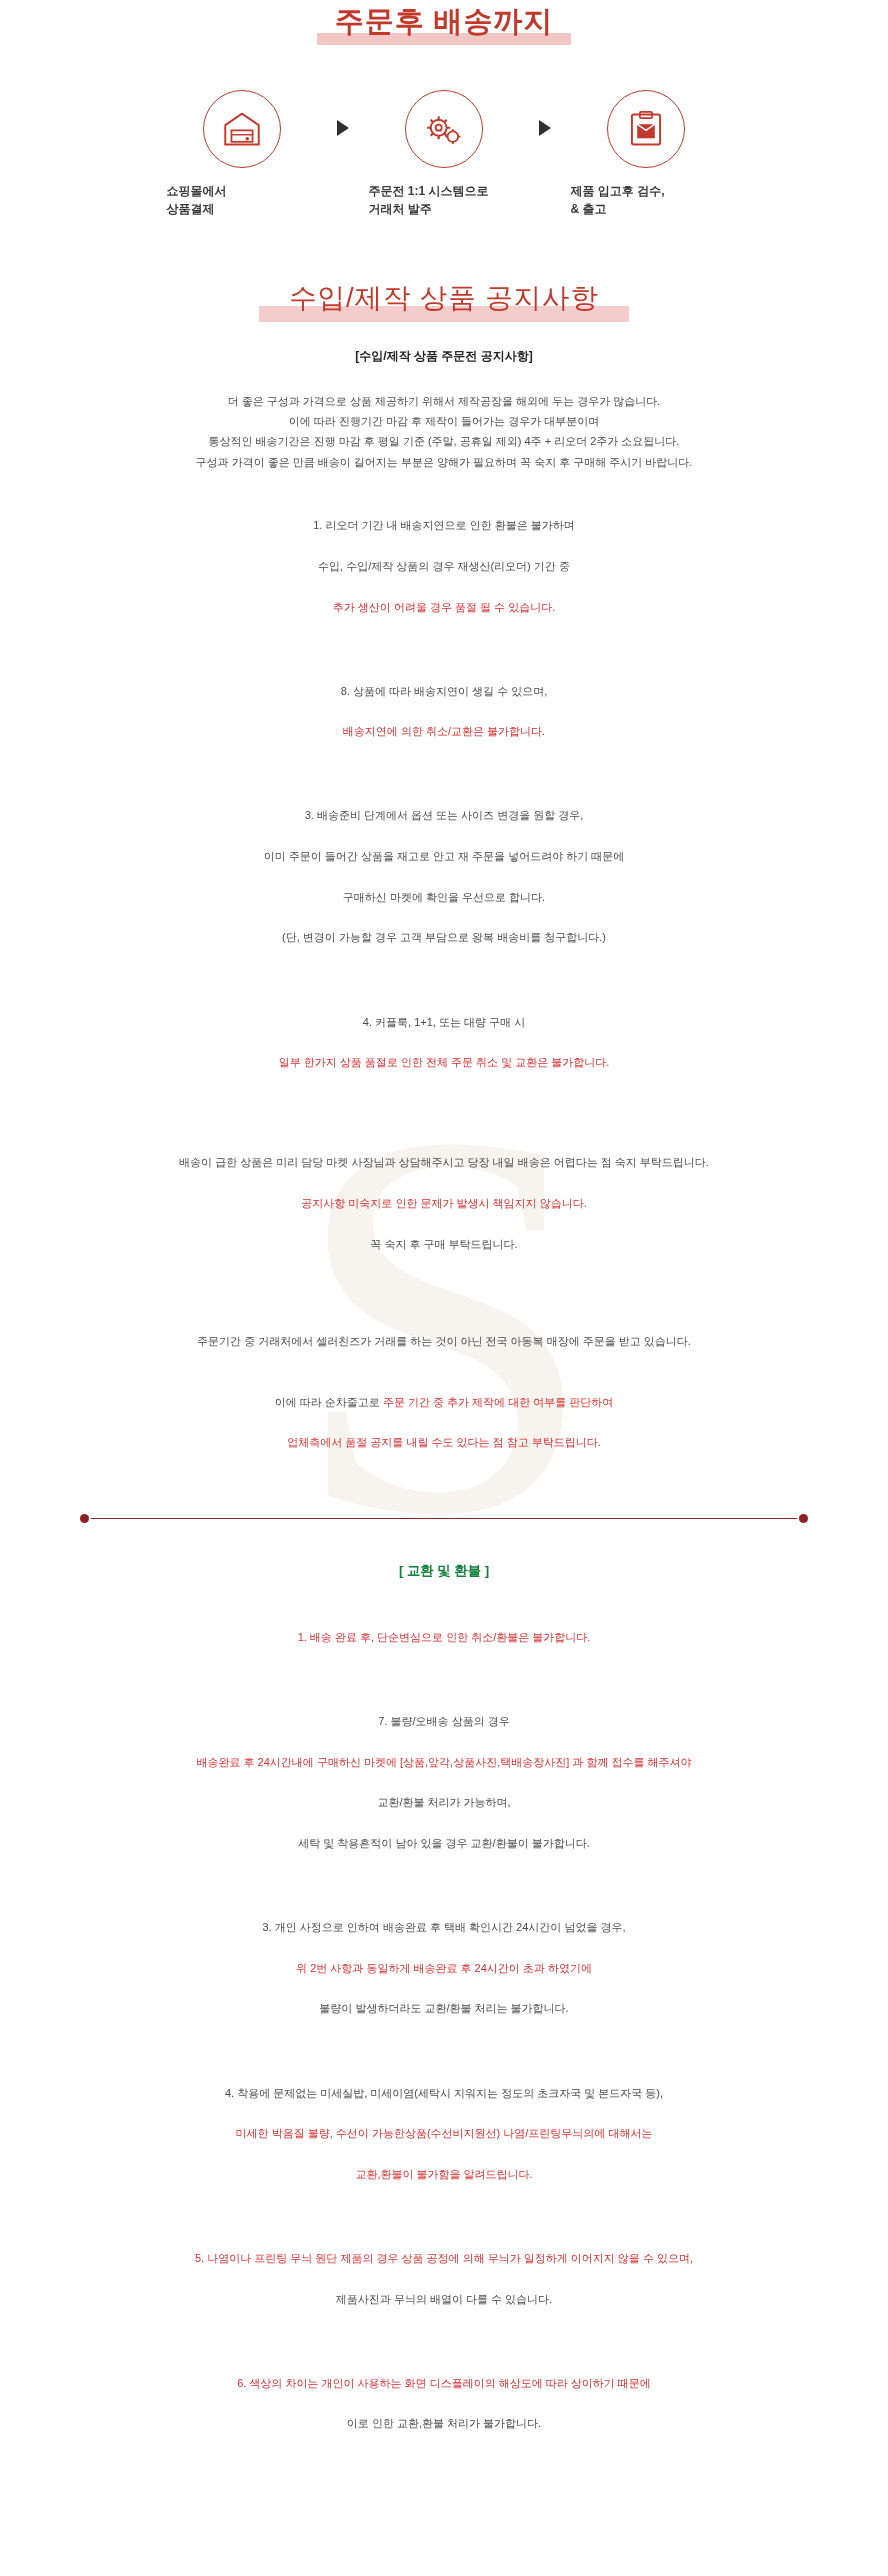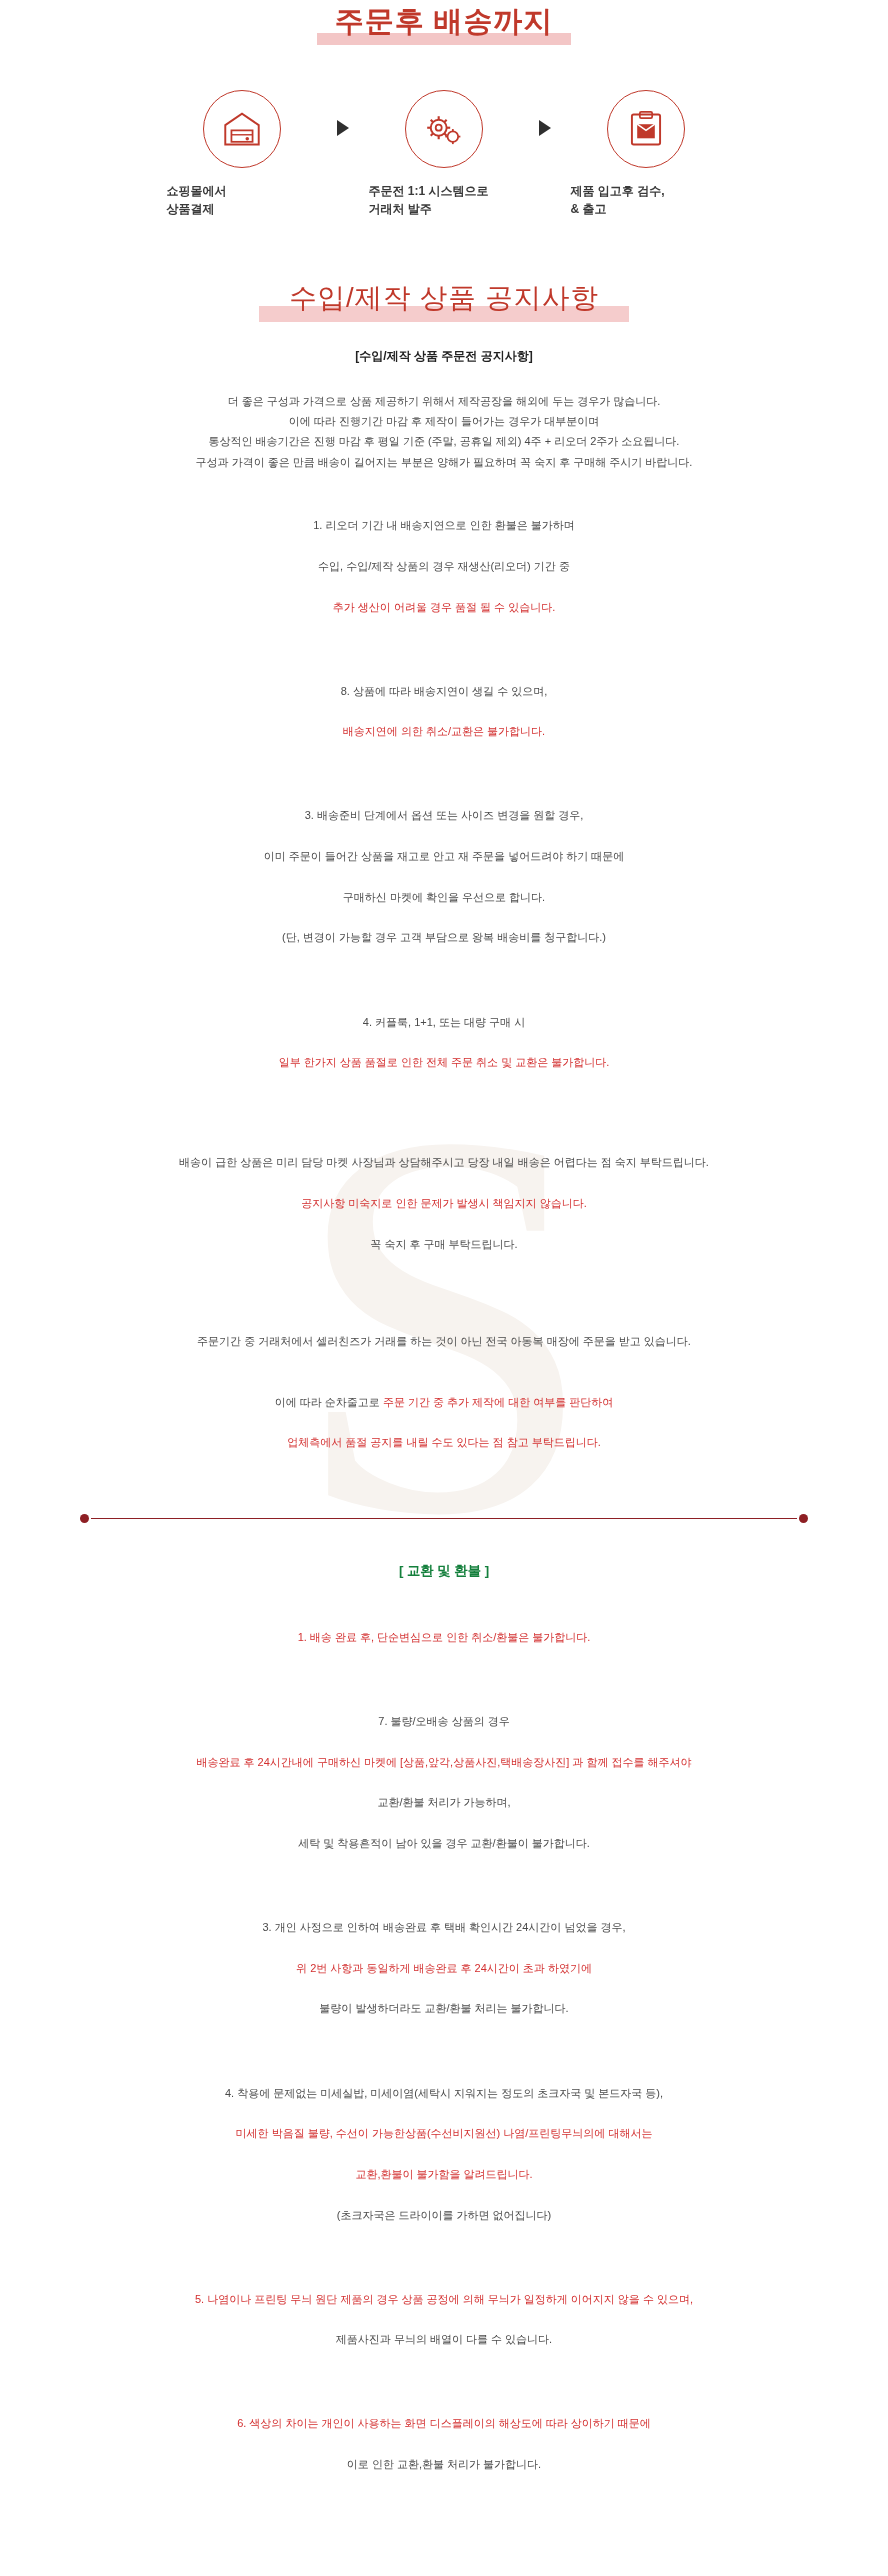--- a/index.html
+++ b/index.html
@@ -304,21 +304,20 @@
       <div class="blk">
         <div>3. 개인 사정으로 인하여 배송완료 후 택배 확인시간 24시간이 넘었을 경우,</div>
         <div class="red">위 2번 사항과 동일하게 배송완료 후 24시간이 초과 하였기에</div>
         <div>불량이 발생하더라도 교환/환불 처리는 불가합니다.</div>
       </div>
 
       <div class="blk">
         <div>4. 착용에 문제없는 미세실밥, 미세이염(세탁시 지워지는 정도의 초크자국 및 본드자국 등),</div>
         <div class="red">미세한 박음질 불량, 수선이 가능한상품(수선비지원선) 나염/프린팅무늬의에 대해서는</div>
         <div class="red">교환,환불이 불가함을 알려드립니다.</div>
-        <div>(초크자국은 드라이이를 가하면 없어집니다)</div>
       </div>
 
       <div class="blk">
         <div class="red">5. 나염이나 프린팅 무늬 원단 제품의 경우 상품 공정에 의해 무늬가 일정하게 이어지지 않을 수 있으며,</div>
         <div>제품사진과 무늬의 배열이 다를 수 있습니다.</div>
       </div>
 
       <div class="blk">
         <div class="red">6. 색상의 차이는 개인이 사용하는 화면 디스플레이의 해상도에 따라 상이하기 때문에</div>
         <div>이로 인한 교환,환불 처리가 불가합니다.</div>

